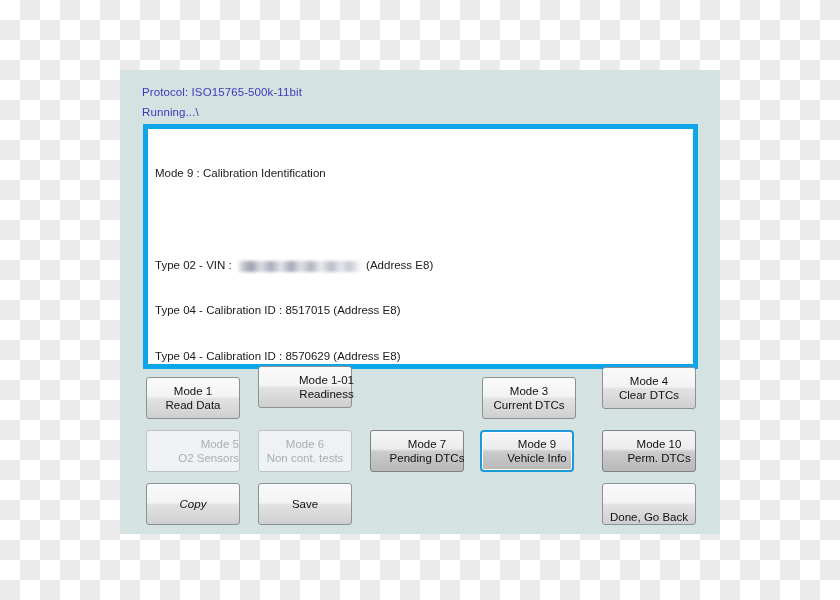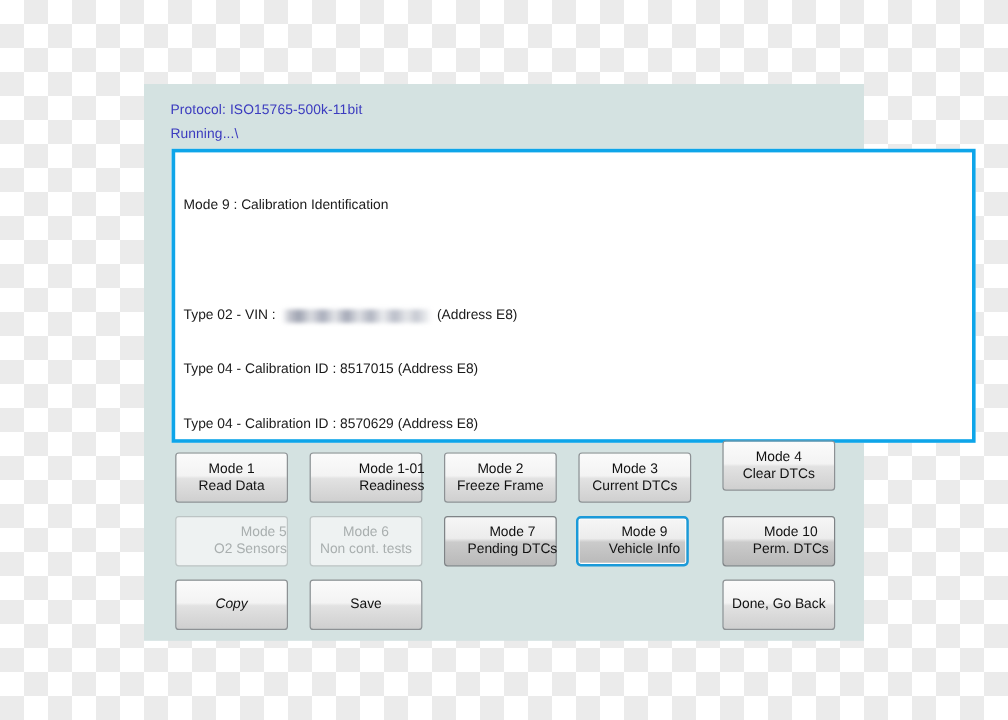--- a/index.html
+++ b/index.html
@@ -42,24 +42,24 @@
     white-space: nowrap;
   }
   #protocol-line { top: 16px; }
   #running-line  { top: 36px; }
 
   
   #output-box {
     position: absolute;
     left: 23px;
     top: 54px;
-    width: 670px;
+    width: 555px;
     height: 245px;
     background: #ffffff;
-    border: 3px solid #0ea5e9;
+    border: 5px solid #0ea5e9;
     box-sizing: border-box;
     overflow: hidden;
   }
   #output-text {
     margin: 0;
     padding: 7px 6px 6px 7px;
     font-family: "Liberation Sans", sans-serif;
     font-size: 11.5px;
     line-height: 15.2px;
     color: #1a1a1a;
@@ -130,35 +130,35 @@
   }
   
   .btn.focused {
     border: 2px solid #1a9ad9;
     border-radius: 4px;
     box-shadow: 0 0 0 1px #ffffff inset;
   }
 
   
   #btn-mode-1     { left: 26px;  top: 307px; }
-  #btn-mode-1-01  { left: 138px; top: 307px; padding-left: 43px; }
+  #btn-mode-1-01  { left: 138px; top: 296px; padding-left: 43px; }
   #btn-mode-2     { left: 250px; top: 307px; }
   #btn-mode-3     { left: 362px; top: 307px; }
   #btn-mode-4     { left: 482px; top: 297px; }
   
   #btn-mode-5     { left: 26px;  top: 360px; align-items: flex-end; }
   #btn-mode-6     { left: 138px; top: 360px; }
   #btn-mode-7     { left: 250px; top: 360px; }
   #btn-mode-9     { left: 360px; top: 360px; }
   #btn-mode-10    { left: 482px; top: 360px; }
   
   .btn.action-btn { width: 94px; height: 42px; }
   #btn-copy       { left: 26px;  top: 413px; font-style: italic; }
   #btn-save       { left: 138px; top: 413px; }
-  #btn-done       { left: 482px; top: 413px; }
+  #btn-done       { left: 482px; top: 413px; justify-content: flex-end; }
 </style>
 </head>
 <body>
 
 <div id="app-panel">
 
   <div class="status-line" id="protocol-line">Protocol: ISO15765-500k-11bit</div>
   <div class="status-line" id="running-line">Running...\</div>
 
   <div id="output-box">
@@ -175,24 +175,20 @@
   </div>
 
   <div class="btn mode-btn" id="btn-mode-1">
     <span class="ln">Mode 1</span>
     <span class="ln">Read Data</span>
   </div>
   <div class="btn mode-btn" id="btn-mode-1-01">
     <span class="ln">Mode 1-01</span>
     <span class="ln">Readiness</span>
   </div>
-  <div class="btn mode-btn" id="btn-mode-2">
-    <span class="ln">Mode 2</span>
-    <span class="ln">Freeze Frame</span>
-  </div>
   <div class="btn mode-btn" id="btn-mode-3">
     <span class="ln">Mode 3</span>
     <span class="ln">Current DTCs</span>
   </div>
   <div class="btn mode-btn" id="btn-mode-4">
     <span class="ln">Mode 4</span>
     <span class="ln">Clear DTCs</span>
   </div>
 
   <div class="btn mode-btn disabled" id="btn-mode-5">

